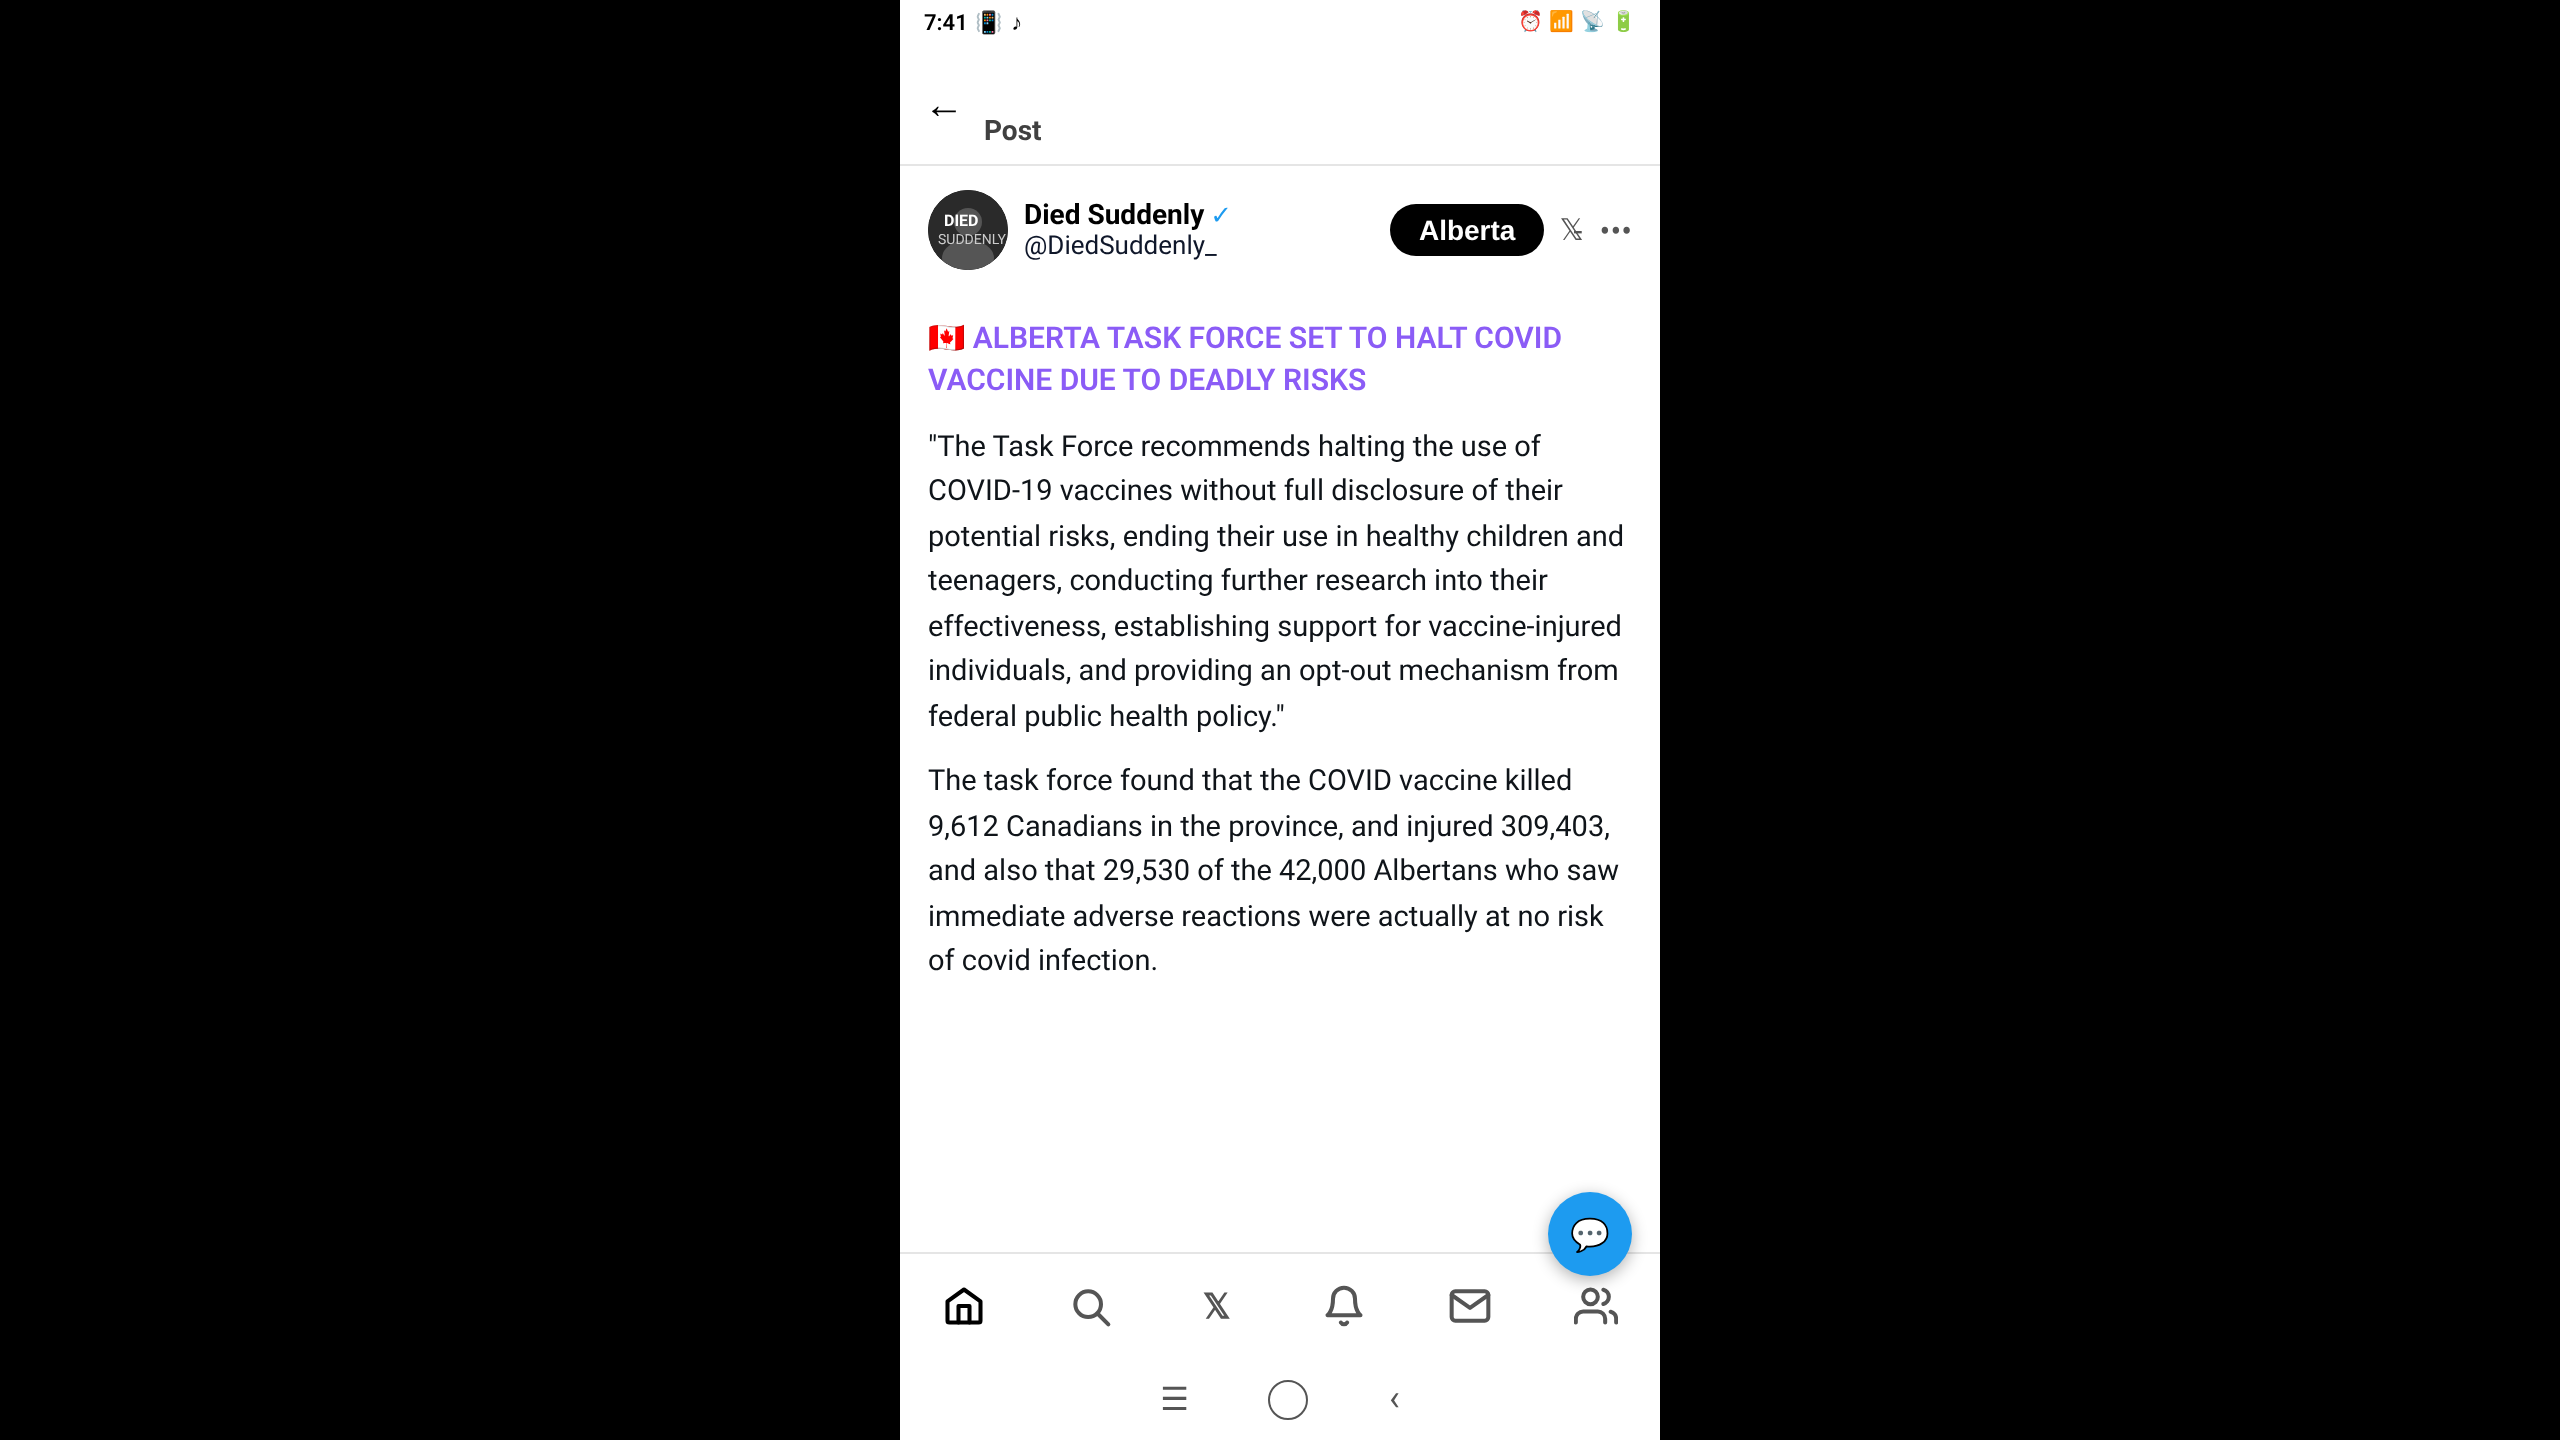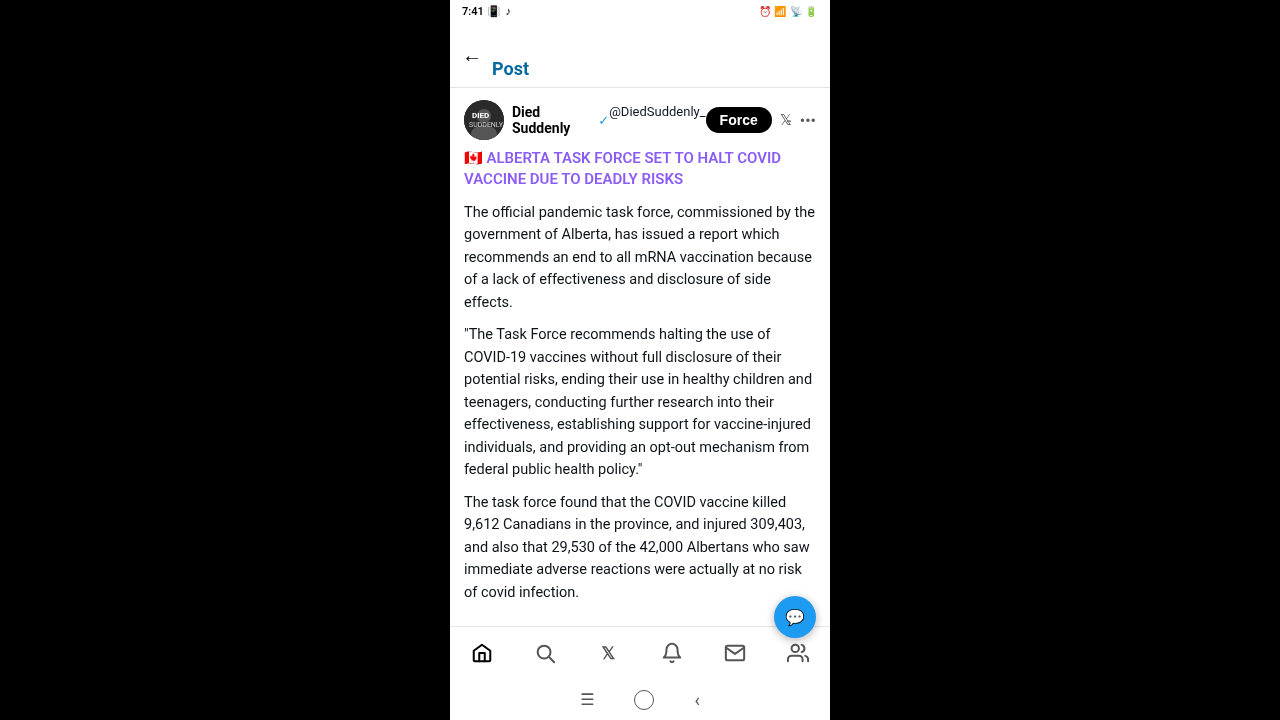--- a/index.html
+++ b/index.html
@@ -50,38 +50,38 @@
       border-bottom: 1px solid #e5e5e5;
       background: #fff;
     }
     .back-btn {
       font-size: 20px;
       margin-right: 10px;
       cursor: pointer;
       color: #000;
     }
     .header-title {
-      font-size: 18px;
+      font-size: 14px;
       font-weight: 700;
-      color: #0369a1;
+      color: #404040;
       margin-top: 28px;
     }
     
     .post-content {
       flex: 1;
       overflow-y: auto;
       padding: 12px 14px;
       background: #fff;
     }
     
     .author-row {
       display: flex;
       align-items: center;
       justify-content: space-between;
-      margin-bottom: 8px;
+      margin-bottom: 24px;
     }
     .author-left {
       display: flex;
       align-items: center;
       gap: 8px;
     }
     .avatar {
       width: 40px;
       height: 40px;
       border-radius: 50%;
@@ -98,21 +98,21 @@
       border-radius: 50%;
       background: #333;
       display: flex;
       align-items: center;
       justify-content: center;
       font-size: 12px;
       color: #fff;
     }
     .author-info {
       display: flex;
-      flex-direction: row;
+      flex-direction: column;
     }
     .author-name-row {
       display: flex;
       align-items: center;
       gap: 3px;
     }
     .author-name {
       font-size: 14px;
       font-weight: 700;
       color: #000;
@@ -255,29 +255,28 @@
         </div>
         <div class="author-info">
           <div class="author-name-row">
             <span class="author-name">Died Suddenly</span>
             <span class="verified-badge">✓</span>
           </div>
           <span class="author-handle">@DiedSuddenly_</span>
         </div>
       </div>
       <div class="author-actions">
-        <button class="follow-btn">Force</button>
+        <button class="follow-btn">Alberta</button>
         <span class="mute-icon" style="font-size:15px; color:#555;">𝕏̵</span>
         <span class="more-icon">•••</span>
       </div>
     </div>
 
     <div class="post-headline">🇨🇦 ALBERTA TASK FORCE SET TO HALT COVID VACCINE DUE TO DEADLY RISKS</div>
 
-    <div class="post-text">The official pandemic task force, commissioned by the government of Alberta, has issued a report which recommends an end to all mRNA vaccination because of a lack of effectiveness and disclosure of side effects.</div>
 
     <div class="post-text">"The Task Force recommends halting the use of COVID-19 vaccines without full disclosure of their potential risks, ending their use in healthy children and teenagers, conducting further research into their effectiveness, establishing support for vaccine-injured individuals, and providing an opt-out mechanism from federal public health policy."</div>
 
     <div class="post-text">The task force found that the COVID vaccine killed 9,612 Canadians in the province, and injured 309,403, and also that 29,530 of the 42,000 Albertans who saw immediate adverse reactions were actually at no risk of covid infection.</div>
 
   </div>
 
   <div class="fab">
     <span style="font-size:16px;">💬</span>
   </div>

